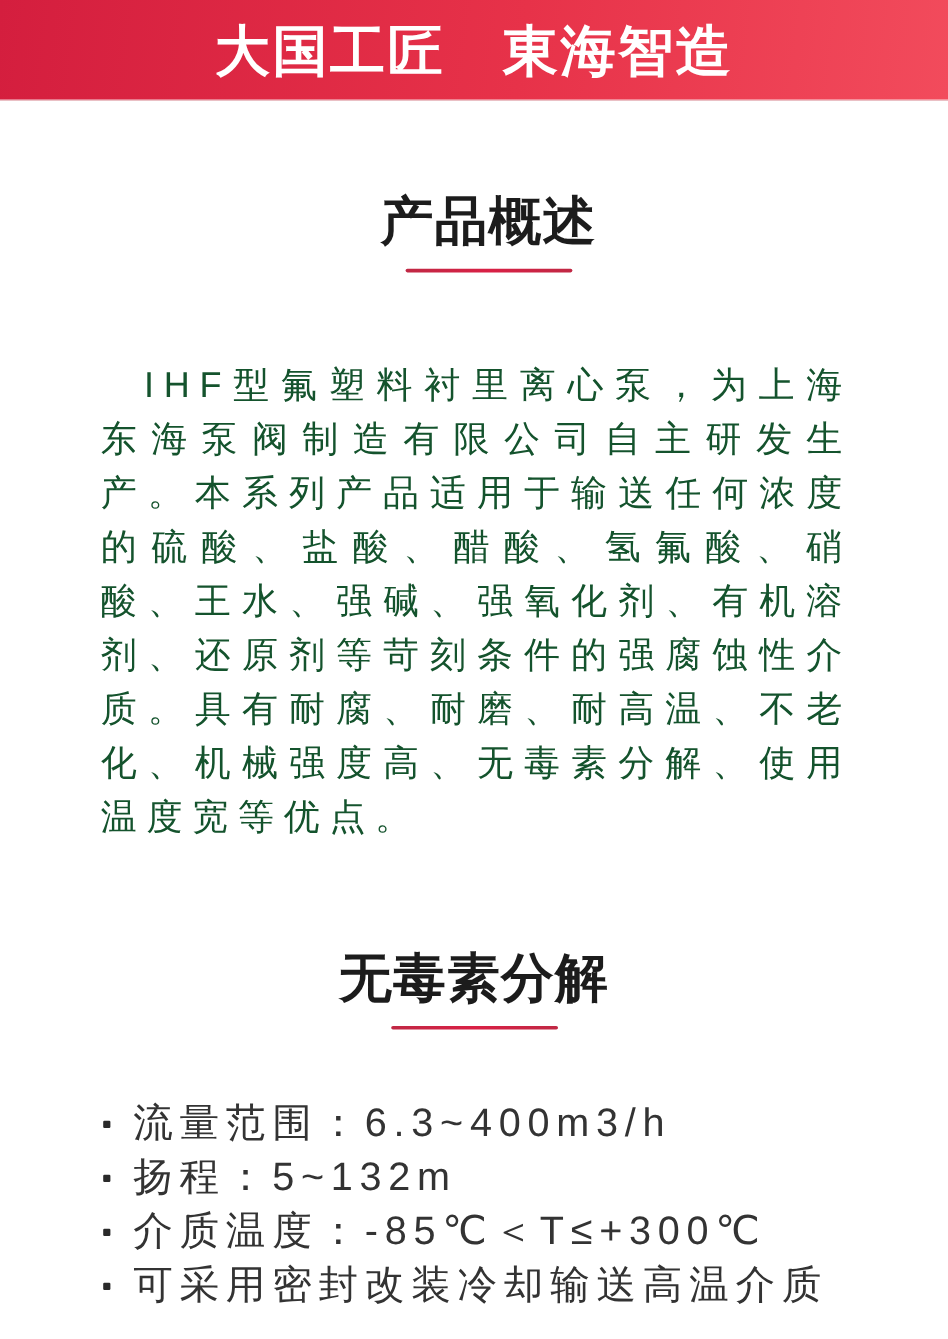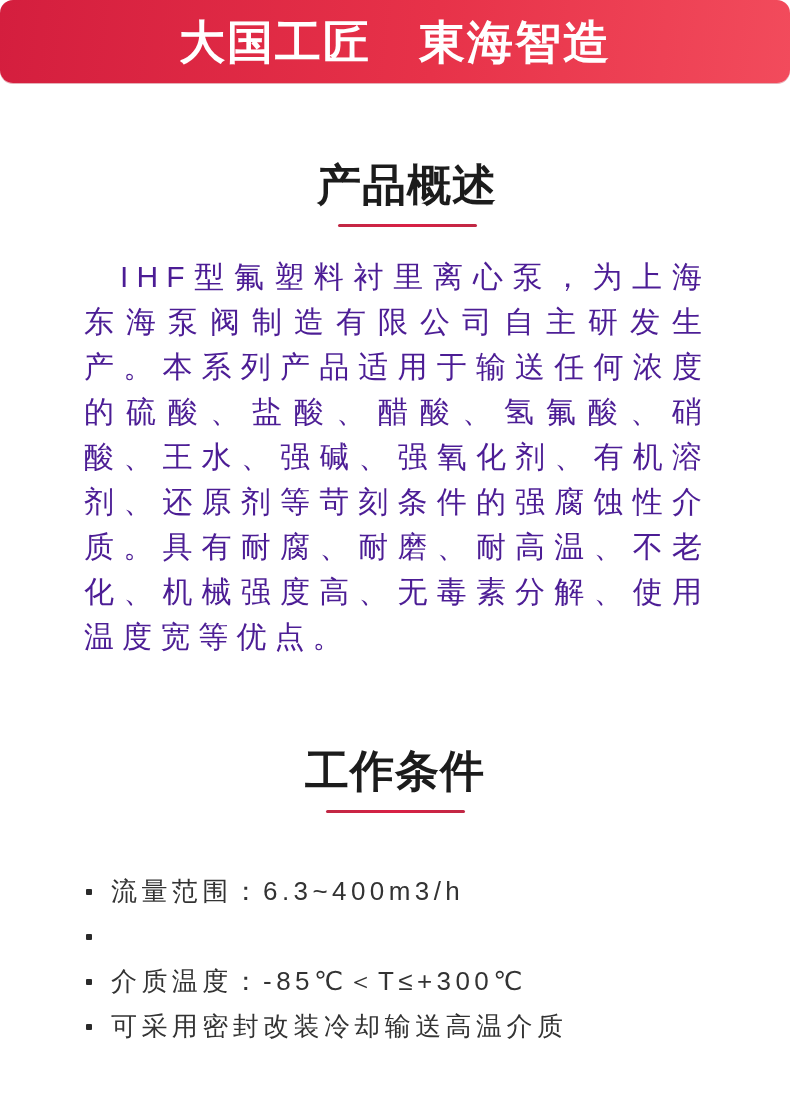--- a/index.html
+++ b/index.html
@@ -12,21 +12,20 @@
 
   
   .banner {
     width: 790px;
     height: 83px;
     background: linear-gradient(97deg, #d41e3e 0%, #e73249 55%, #f24b5c 100%);
     display: flex;
     align-items: center;
     justify-content: center;
     box-shadow: 0 1px 0 rgba(180,30,50,.35);
-    border-radius: 13px;
   }
   .banner-title {
     color: #ffffff;
     font-size: 46px;
     font-weight: 700;
     letter-spacing: 2px;
     line-height: 1;
     text-align: center;
   }
 
@@ -44,40 +43,40 @@
   .title-underline {
     width: 139px;
     height: 3px;
     margin: 13px auto 0;
     background: linear-gradient(to right, #c02844, #d92045, #c02844);
     border-radius: 2px;
   }
 
   
   .overview-paragraph {
-    margin: 27px 80px 0 84px;
+    margin: 72px 80px 0 84px;
     font-size: 30px;
-    color: #4c1d95;
+    color: #14532d;
     line-height: 45px;
     letter-spacing: 0.27em;
     text-align: justify;
     text-justify: inter-character;
     text-indent: 36px;
   }
 
   
   .conditions-list {
     list-style: none;
     margin: 56px 40px 0 86px;
   }
   .conditions-list li {
     display: flex;
     align-items: center;
     height: 45px;
-    font-size: 26px;
+    font-size: 33px;
     color: #333333;
     letter-spacing: 0.17em;
     white-space: nowrap;
   }
   .bullet-dot {
     flex: 0 0 auto;
     width: 6px;
     height: 6px;
     background: #2a2a2a;
     border-radius: 1px;
@@ -94,33 +93,34 @@
 <section>
   <div class="section-title-block overview">
     <h2 class="section-title">产品概述</h2>
     <div class="title-underline"></div>
   </div>
   <p class="overview-paragraph">IHF型氟塑料衬里离心泵，为上海东海泵阀制造有限公司自主研发生产。本系列产品适用于输送任何浓度的硫酸、盐酸、醋酸、氢氟酸、硝酸、王水、强碱、强氧化剂、有机溶剂、还原剂等苛刻条件的强腐蚀性介质。具有耐腐、耐磨、耐高温、不老化、机械强度高、无毒素分解、使用温度宽等优点。</p>
 </section>
 
 <section>
   <div class="section-title-block conditions">
-    <h2 class="section-title">工作条件</h2>
+    <h2 class="section-title">无毒素分解</h2>
     <div class="title-underline"></div>
   </div>
 
   <ul class="conditions-list">
 
       <li>
         <span class="bullet-dot"></span>
         <span>流量范围：6.3~400m3/h</span>
       </li>
 
       <li>
         <span class="bullet-dot"></span>
+        <span>扬程：5~132m</span>
       </li>
 
 
       <li>
         <span class="bullet-dot"></span>
         <span>介质温度：-85℃＜T≤+300℃</span>
       </li>
 
       <li>
         <span class="bullet-dot"></span>

